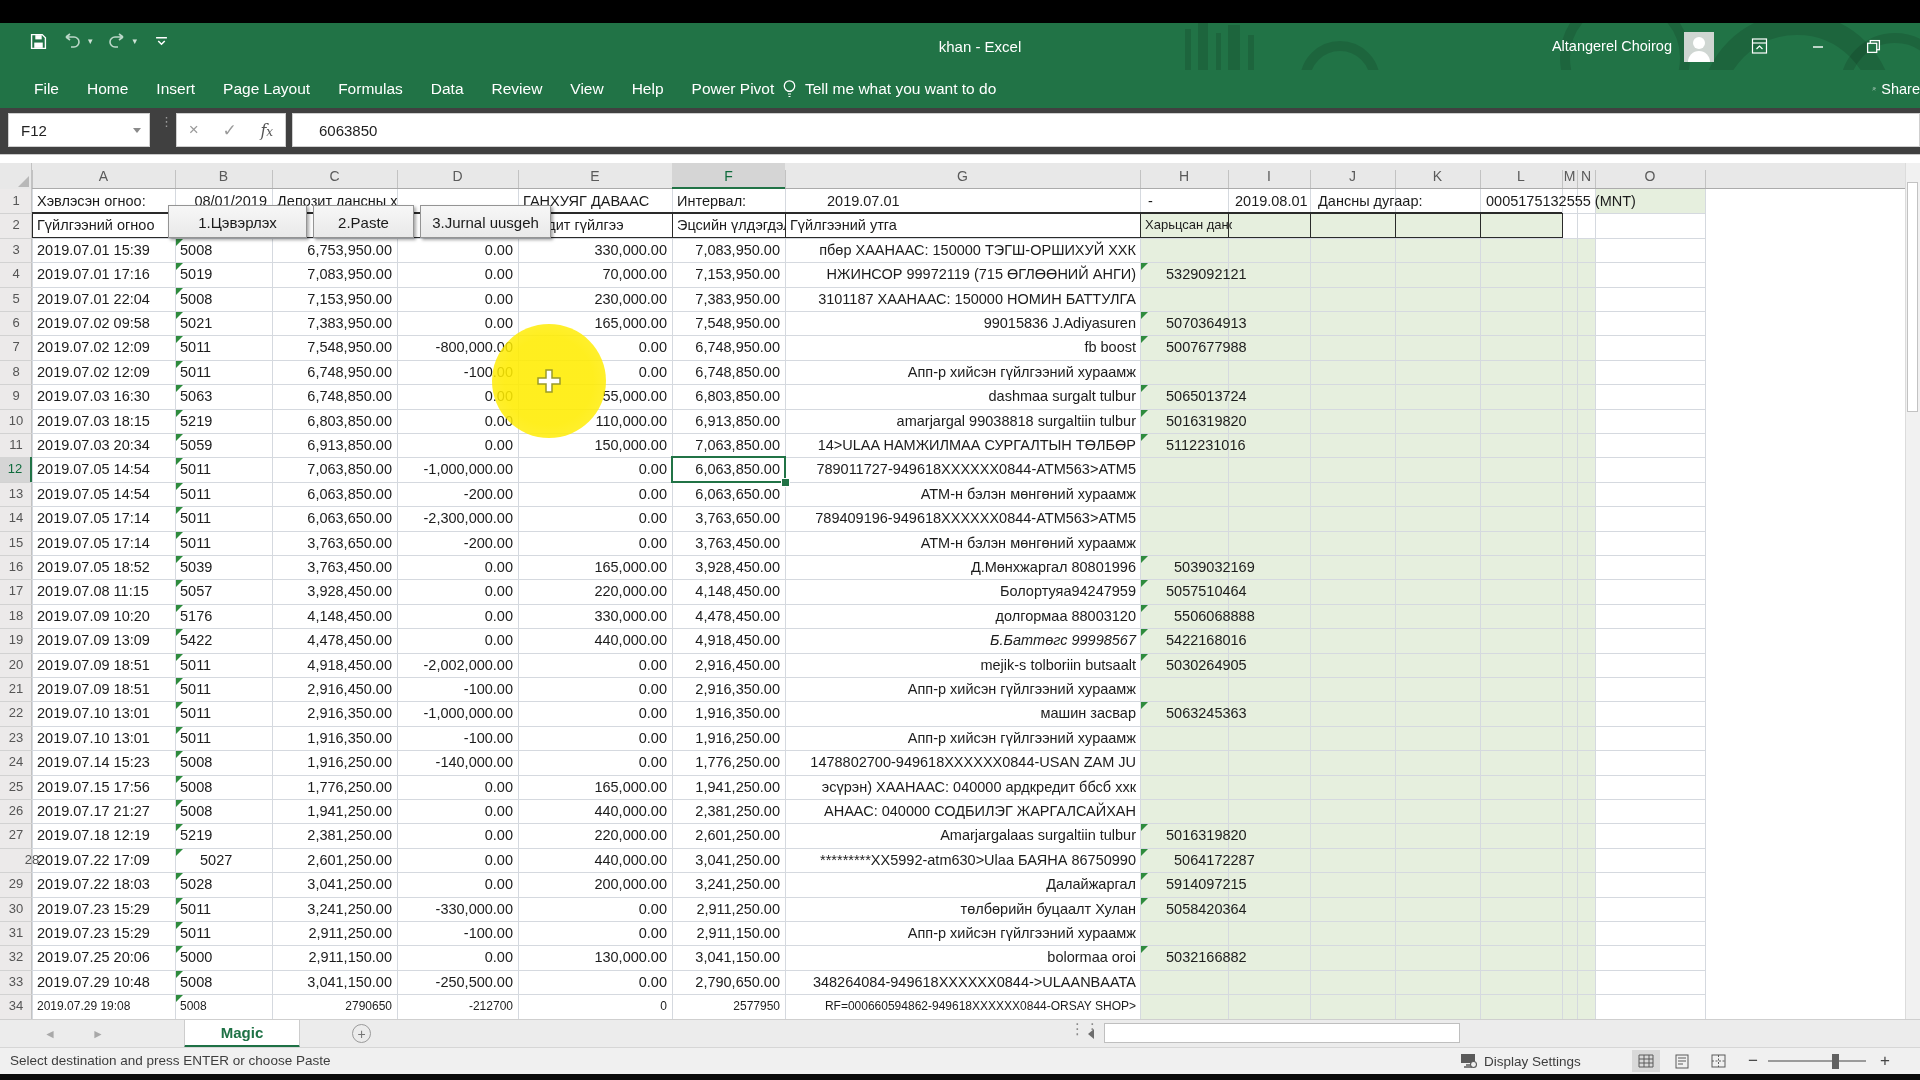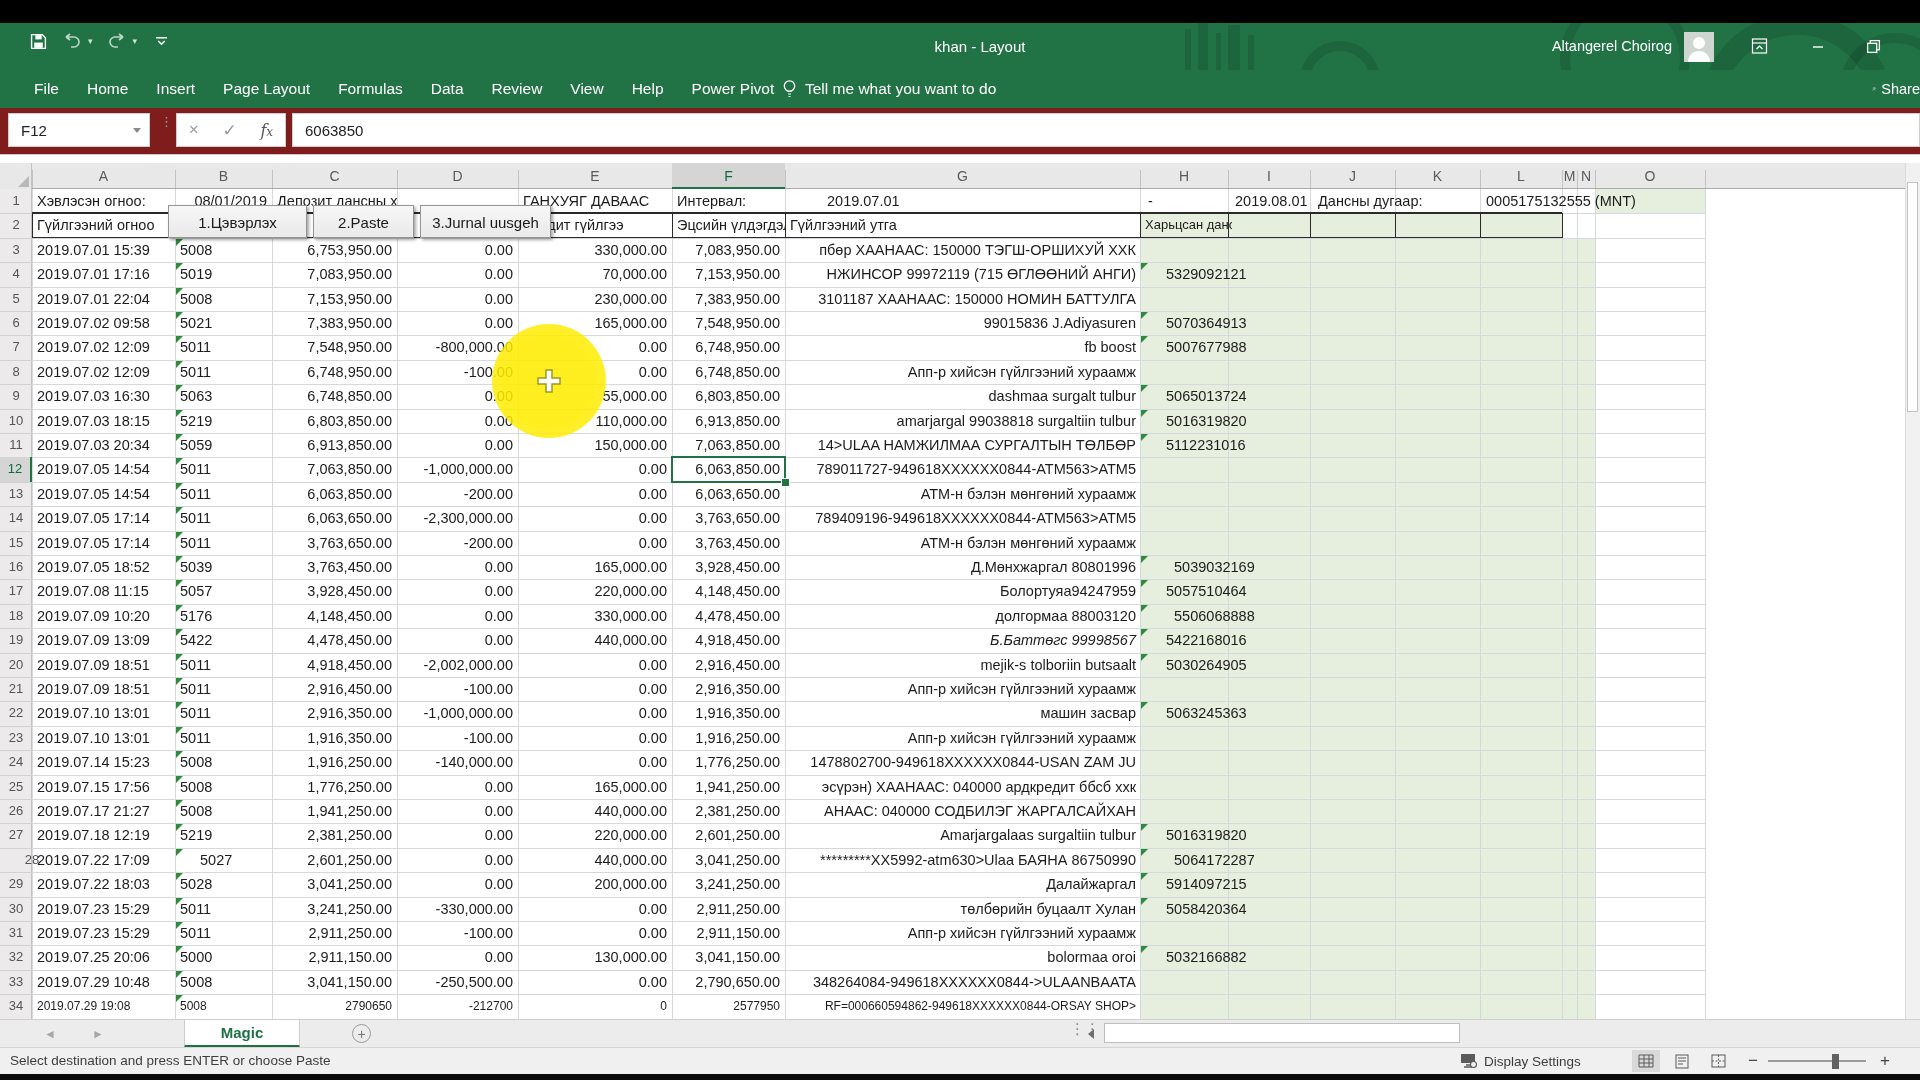--- a/index.html
+++ b/index.html
@@ -20,28 +20,28 @@
   #avatar{position:absolute;left:1684px;top:9px;width:30px;height:30px;background:#cfd6d2;overflow:hidden;}
   #avatar .head{position:absolute;left:9px;top:5px;width:12px;height:12px;border-radius:50%;background:#fff;}
   #avatar .bodyc{position:absolute;left:4px;top:19px;width:22px;height:14px;border-radius:11px 11px 0 0;background:#fff;}
   .winbtn{position:absolute;top:12px;width:28px;height:22px;display:flex;align-items:center;justify-content:center;}
   
   #tabs{position:absolute;left:20px;top:0;height:38px;display:flex;align-items:center;}
   .rtab{color:#fff;font-size:15.5px;padding:0 14px;line-height:38px;}
   #tellme{position:absolute;left:782px;top:0;height:38px;display:flex;align-items:center;color:#fff;font-size:15.5px;gap:8px;}
   #share{position:absolute;left:1872px;top:0;width:48px;height:38px;overflow:hidden;display:flex;align-items:center;color:#fff;font-size:14.5px;gap:5px;}
   
-  #fbar{left:0;top:108px;width:1920px;height:46px;background:#7f1d1d;border-bottom:1px solid #c9c9c9;}
+  #fbar{left:0;top:108px;width:1920px;height:46px;background:#404040;border-bottom:1px solid #c9c9c9;}
   #namebox{position:absolute;left:8px;top:5px;width:142px;height:34px;background:#fff;border:1px solid #cfcfcf;font-size:15px;color:#222;line-height:34px;padding-left:12px;box-sizing:border-box;}
   #nbdrop{position:absolute;left:133px;top:20px;width:0;height:0;border-left:4px solid transparent;border-right:4px solid transparent;border-top:5px solid #8a8a8a;}
   #fdots{position:absolute;left:160px;top:10px;color:#9a9a9a;font-size:13px;letter-spacing:0;line-height:8px;}
   #fbtns{position:absolute;left:176px;top:5px;width:110px;height:34px;background:#fff;border:1px solid #cfcfcf;display:flex;align-items:center;justify-content:space-around;box-sizing:border-box;}
   .fbtn{color:#9a9a9a;font-size:17px;}
   #fxlbl{color:#555;font-size:16px;font-family:"DejaVu Serif",serif;font-style:italic;}
-  #finput{position:absolute;left:292px;top:5px;width:1628px;height:34px;background:#fff;border:1px solid #cfcfcf;font-size:15px;color:#222;line-height:34px;padding-left:12px;box-sizing:border-box;}
+  #finput{position:absolute;left:292px;top:5px;width:1628px;height:34px;background:#fff;border:1px solid #cfcfcf;font-size:15px;color:#222;line-height:34px;padding-left:26px;box-sizing:border-box;}
   
   #sheet{left:0;top:0;width:1920px;height:1080px;}
   .colhead{position:absolute;top:163px;height:26px;line-height:26px;text-align:center;font-size:14px;color:#5a5a5a;}
   .colheadsel{background:#d5d5d5;color:#0e6b3c;border-bottom:2px solid #217346;box-sizing:border-box;}
   .rowhead{position:absolute;left:0;width:32px;text-align:center;font-size:13px;color:#555;box-sizing:border-box;}
   .rowheadsel{background:#d5d5d5;color:#0e6b3c;border-right:2px solid #217346;}
   .cell{position:absolute;white-space:nowrap;overflow:hidden;font-size:14.5px;color:#1c1c1c;box-sizing:border-box;}
   .num{text-align:right;padding-right:5px;}
   .txtl{text-align:left;padding-left:5px;}
   .gcell{text-align:right;padding-right:4px;}
@@ -113,21 +113,21 @@
             <path d="M16 4 L12 1 M16 4 L12 7 M16 4 h-8a5 5 0 0 0 0 10 h3" fill="none" stroke="#bcd8c9" stroke-width="1.6"></path>
           </svg>
       </span>
         <span class="qcaret">▾</span>
       <span class="qicon">
         <svg width="13" height="14" viewBox="0 0 12 12">
             <path d="M1 3h10M3 6l3 3 3-3" fill="none" stroke="#fff" stroke-width="1.4"></path>
           </svg>
       </span>
     </div>
-    <div id="wintitle">khan  -  Layout</div>
+    <div id="wintitle">khan  -  Excel</div>
     <div id="username">Altangerel Choirog</div>
     <div id="avatar">
         <div class="head"></div>
         <div class="bodyc"></div>
       </div>
     <div class="winbtn" style="left:1745px;">
       <svg width="17" height="16" viewBox="0 0 16 16">
           <rect x="1" y="1" width="14" height="14" fill="none" stroke="#fff" stroke-width="1.2"></rect>
           <path d="M1 5h14" stroke="#fff" stroke-width="1.2"></path>
           <path d="M5 11l3-3 3 3" fill="none" stroke="#fff" stroke-width="1.2"></path>

